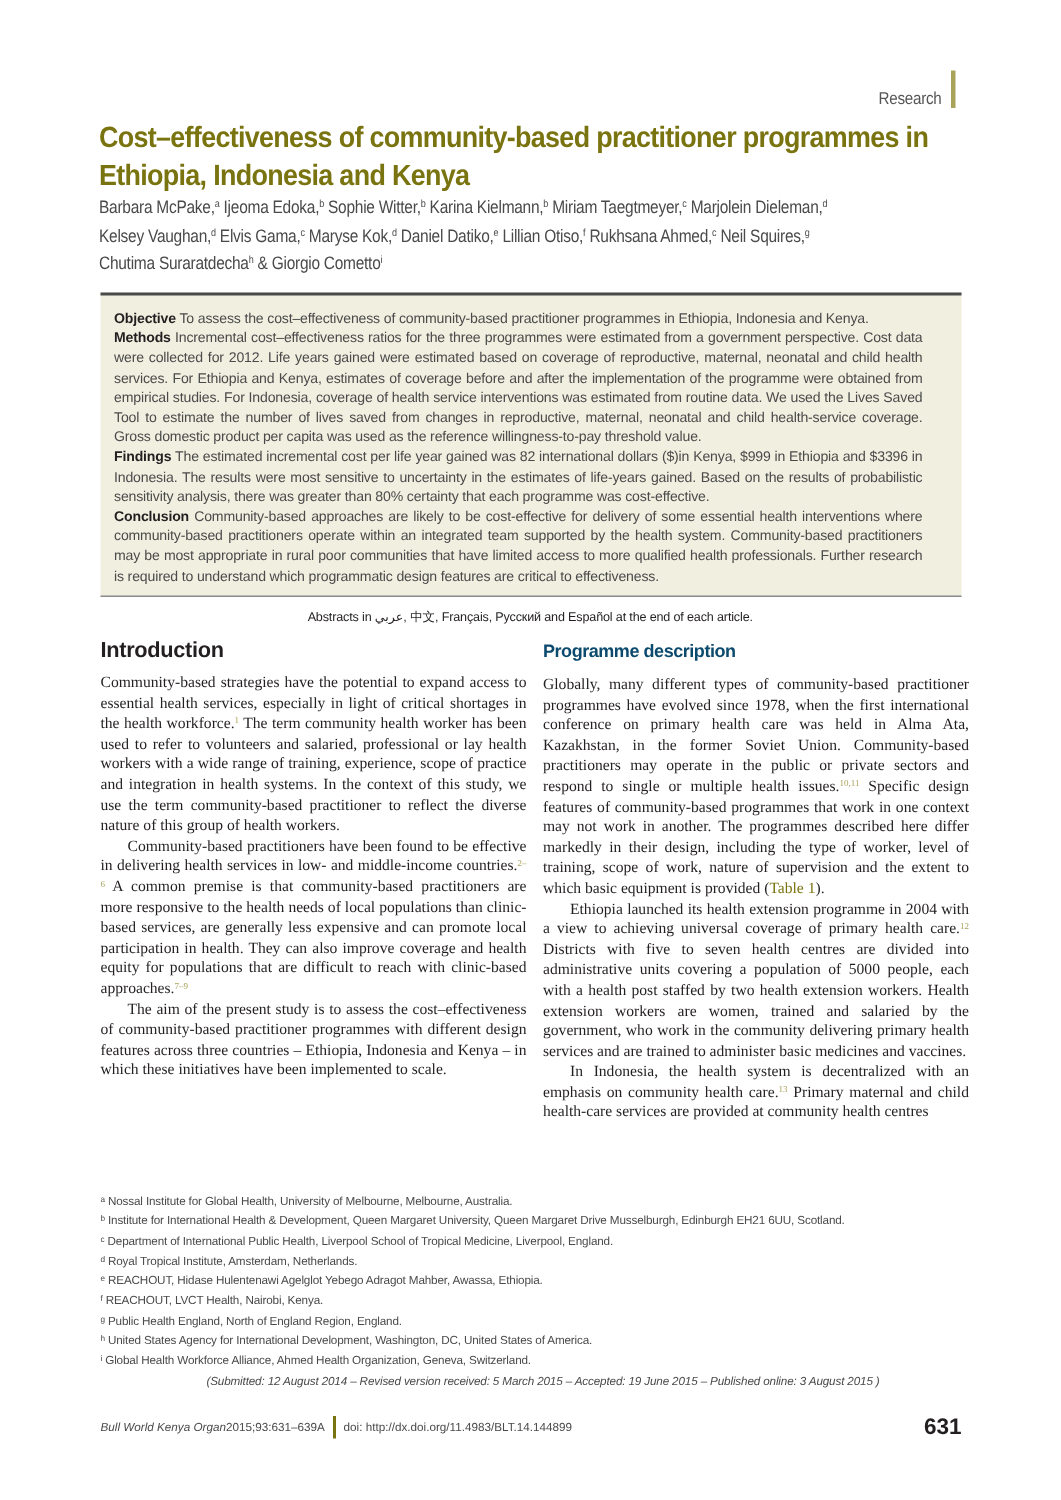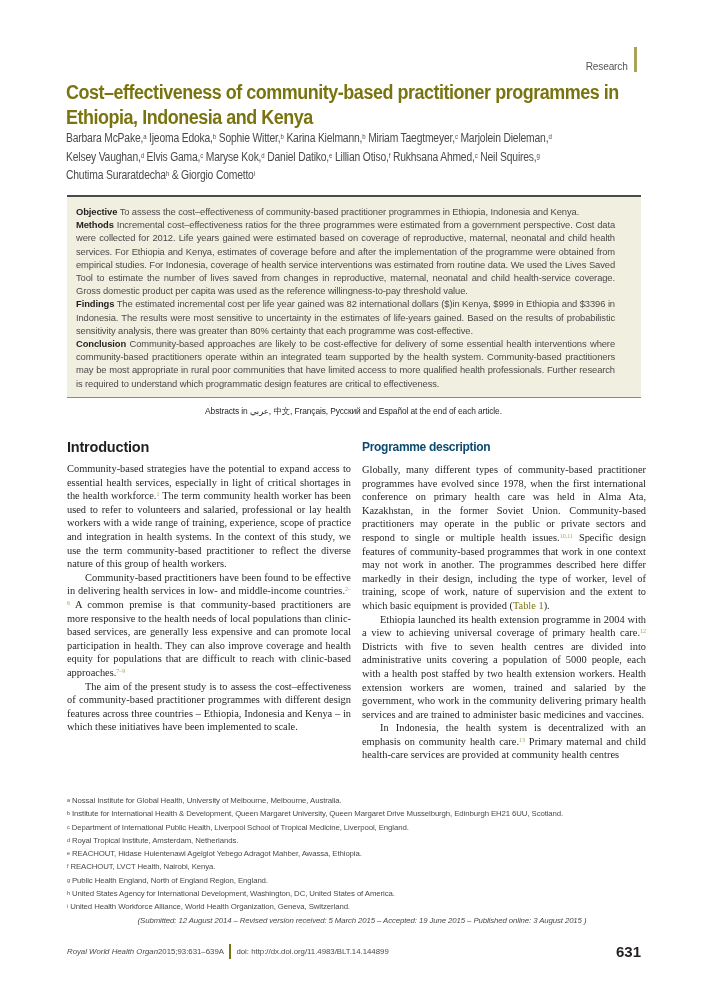--- a/index.html
+++ b/index.html
@@ -16,21 +16,21 @@
   .authors { position: absolute; left: 66px; top: 129px; width: 640px; font-size: 12px; line-height: 18.5px; color: #4a4a4a; letter-spacing: -0.2px; transform: scaleX(0.86); transform-origin: left; }
   .authors .line { white-space: nowrap; }
   .authors sup { font-size: 7px; vertical-align: top; position: relative; top: -1px; }
 
   .abstract { position: absolute; left: 67px; top: 195px; width: 574px; height: 203px; background: #f1efe0; border-top: 2px solid #4a4a4a; border-bottom: 1px solid #8a8a8a; padding: 8px 26px 0 9px; }
   .abstract p { font-size: 9.4px; line-height: 13.2px; color: #4a4a4a; text-align: justify; letter-spacing: -0.1px; }
   .abstract b { color: #231f20; font-weight: bold; }
 
   .lang-note { position: absolute; left: 0; width: 707px; top: 406px; text-align: center; font-size: 8.4px; font-weight: normal; color: #231f20; letter-spacing: -0.1px; }
 
-  .col { position: absolute; top: 439px; width: 284px; }
+  .col { position: absolute; top: 426px; width: 284px; }
   .col.left { left: 67px; }
   .col.right { left: 362px; }
   .h-intro { font-size: 14.5px; font-weight: bold; color: #231f20; height: 20px; letter-spacing: -0.2px; }
   .h-prog { font-size: 12px; font-weight: bold; color: #0c4a6e; height: 20px; margin-top: 1px; letter-spacing: -0.3px; }
   .body-text { font-family: "Liberation Serif", serif; font-size: 10.4px; line-height: 13.6px; color: #231f20; text-align: justify; margin-top: 3px; }
   .body-text p { text-indent: 0; }
   .body-text p.ind { text-indent: 18px; }
   .body-text sup { font-size: 6px; color: #a9a35a; vertical-align: top; position: relative; top: -1px; }
   .body-text .ref { color: #7a7410; }
 
@@ -109,23 +109,23 @@
 
 <div class="footnotes">
   <div><sup>a</sup><span>Nossal Institute for Global Health, University of Melbourne, Melbourne, Australia.</span></div>
   <div><sup>b</sup><span>Institute for International Health &amp; Development, Queen Margaret University, Queen Margaret Drive Musselburgh, Edinburgh EH21 6UU, Scotland.</span></div>
   <div><sup>c</sup><span>Department of International Public Health, Liverpool School of Tropical Medicine, Liverpool, England.</span></div>
   <div><sup>d</sup><span>Royal Tropical Institute, Amsterdam, Netherlands.</span></div>
   <div><sup>e</sup><span>REACHOUT, Hidase Hulentenawi Agelglot Yebego Adragot Mahber, Awassa, Ethiopia.</span></div>
   <div><sup>f</sup><span>REACHOUT, LVCT Health, Nairobi, Kenya.</span></div>
   <div><sup>g</sup><span>Public Health England, North of England Region, England.</span></div>
   <div><sup>h</sup><span>United States Agency for International Development, Washington, DC, United States of America.</span></div>
-  <div><sup>i</sup><span>United Health Workforce Alliance, World Health Organization, Geneva, Switzerland.</span></div>
+  <div><sup>i</sup><span>Global Health Workforce Alliance, Ahmed Health Organization, Geneva, Switzerland.</span></div>
   <div class="submitted">(Submitted: 12 August 2014 – Revised version received: 5 March 2015 – Accepted: 19 June 2015 – Published online: 3 August 2015 )</div>
 </div>
 
 <div class="footer">
-  <span class="journal">Royal World Health Organ</span>
+  <span class="journal">Bull World Kenya Organ</span>
   <span> 2015;93:631–639A</span>
   <span class="bar"></span>
   <span>doi: http://dx.doi.org/11.4983/BLT.14.144899</span>
   <span class="pg">631</span>
 </div>
 
 </body></html>

